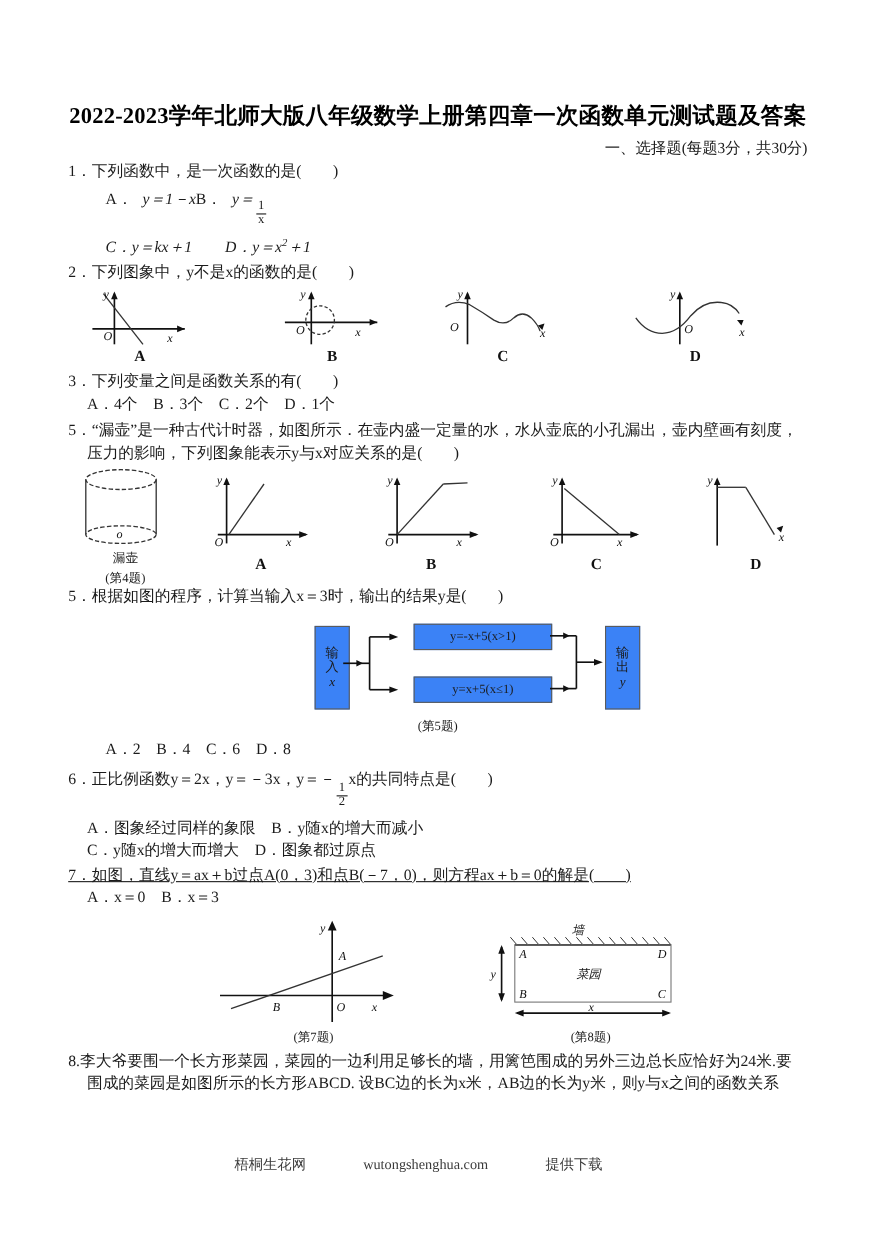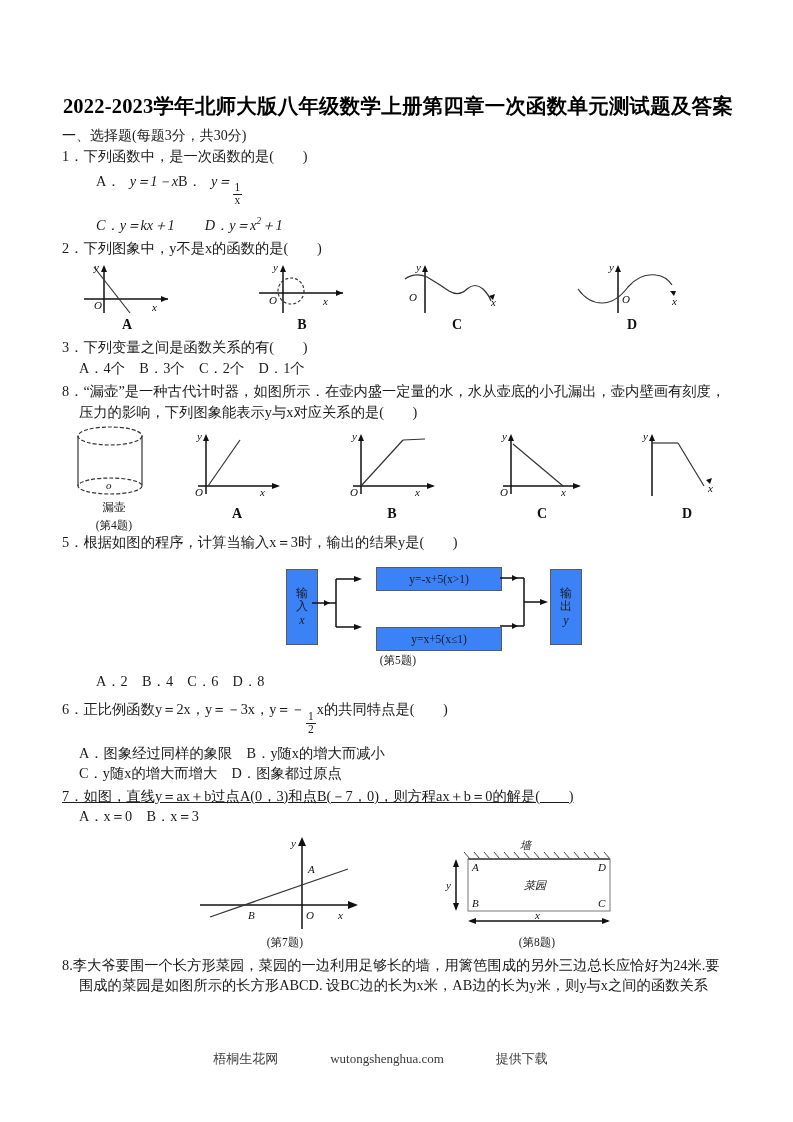--- a/index.html
+++ b/index.html
@@ -42,21 +42,21 @@
 
   
   .line {
     font-size: 14.3px;
     line-height: 1.44;
     color: #1b1b1b;
     white-space: nowrap;
   }
   .indent-1 { padding-left: 17px; }
   .indent-2 { padding-left: 34px; }
-  .sec-head { font-size: 14px; }
+  .sec-head { font-size: 14px; text-align: right; }
 
   i.v { font-style: italic; font-family: "Liberation Serif", serif; }
   .sp { display: inline-block; width: 9px; }
   .gap { display: inline-block; width: 30px; }
 
   
   .frac {
     display: inline-flex;
     flex-direction: column;
     align-items: center;
@@ -225,21 +225,21 @@
           <text class="axlab" x="100" y="44">x</text>
           <text class="axlab" x="37" y="10">y</text>
         </svg>
       </div>
       <div class="fig-label" style="left:510px; top:56px; width:120px;">D</div>
     </div>
 
     <div class="line" style="margin-top:4px;">3．下列变量之间是函数关系的有(　　)</div>
     <div class="line indent-1">A．4个　B．3个　C．2个　D．1个</div>
 
-    <div class="line" style="margin-top:3px;">8．“漏壶”是一种古代计时器，如图所示．在壶内盛一定量的水，水从壶底的小孔漏出，壶内壁画有刻度，</div>
+    <div class="line" style="margin-top:3px;">5．“漏壶”是一种古代计时器，如图所示．在壶内盛一定量的水，水从壶底的小孔漏出，壶内壁画有刻度，</div>
     <div class="line indent-1">压力的影响，下列图象能表示y与x对应关系的是(　　)</div>
 
     <div class="fig-row" style="height:104px; margin-top:2px;">
 
       <div class="fig" style="left:0px;">
         <svg width="104" height="78" viewBox="0 0 104 78">
           <ellipse class="cv" cx="48" cy="12" rx="32" ry="9" stroke-dasharray="4 2"></ellipse>
           <line class="cv" x1="16" y1="12" x2="16" y2="62"></line>
           <line class="cv" x1="80" y1="12" x2="80" y2="62"></line>
           <ellipse class="cv" cx="48" cy="62" rx="32" ry="8" stroke-dasharray="4 2"></ellipse>
@@ -320,21 +320,21 @@
         <line class="ax" x1="0" y1="34" x2="24" y2="34" stroke-width="1"></line>
         <polygon points="18,34 12,31 12,37" fill="#111"></polygon>
         <line class="ax" x1="24" y1="10" x2="24" y2="58" stroke-width="1"></line>
         <line class="ax" x1="24" y1="10" x2="46" y2="10" stroke-width="1"></line>
         <polygon points="50,10 42,7 42,13" fill="#111"></polygon>
         <line class="ax" x1="24" y1="58" x2="46" y2="58" stroke-width="1"></line>
         <polygon points="50,58 42,55 42,61" fill="#111"></polygon>
       </svg>
 
       <div class="fbox" style="left:314px; top:10px; width:124px; height:22px;">y=-x+5(x&gt;1)</div>
-      <div class="fbox" style="left:314px; top:70px; width:124px; height:22px;">y=x+5(x≤1)</div>
+      <div class="fbox" style="left:314px; top:58px; width:124px; height:22px;">y=x+5(x≤1)</div>
 
       <svg style="position:absolute; left:438px; top:12px;" width="62" height="68" viewBox="0 0 62 68">
         <line class="ax" x1="0" y1="9" x2="24" y2="9" stroke-width="1"></line>
         <polygon points="18,9 12,6 12,12" fill="#111"></polygon>
         <line class="ax" x1="0" y1="57" x2="24" y2="57" stroke-width="1"></line>
         <polygon points="18,57 12,54 12,60" fill="#111"></polygon>
         <line class="ax" x1="24" y1="9" x2="24" y2="57" stroke-width="1"></line>
         <line class="ax" x1="24" y1="33" x2="44" y2="33" stroke-width="1"></line>
         <polygon points="48,33 40,30 40,36" fill="#111"></polygon>
       </svg>

